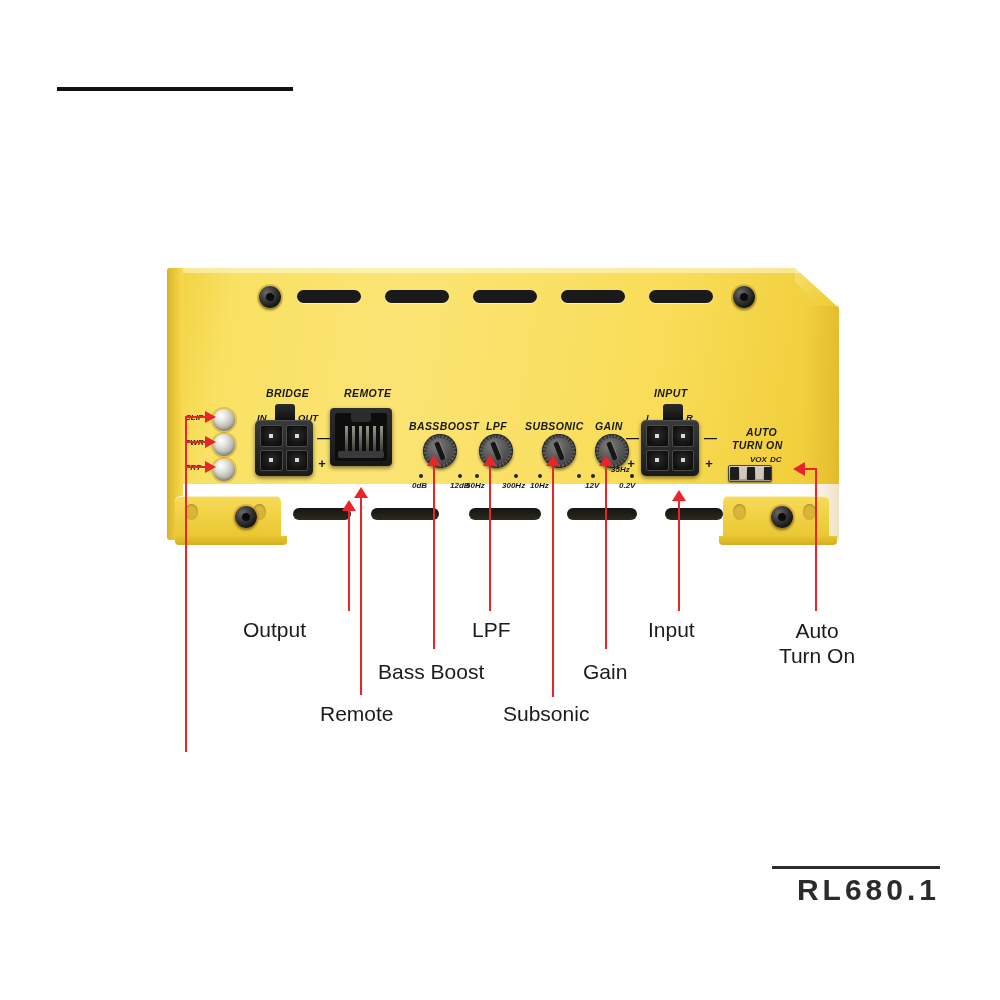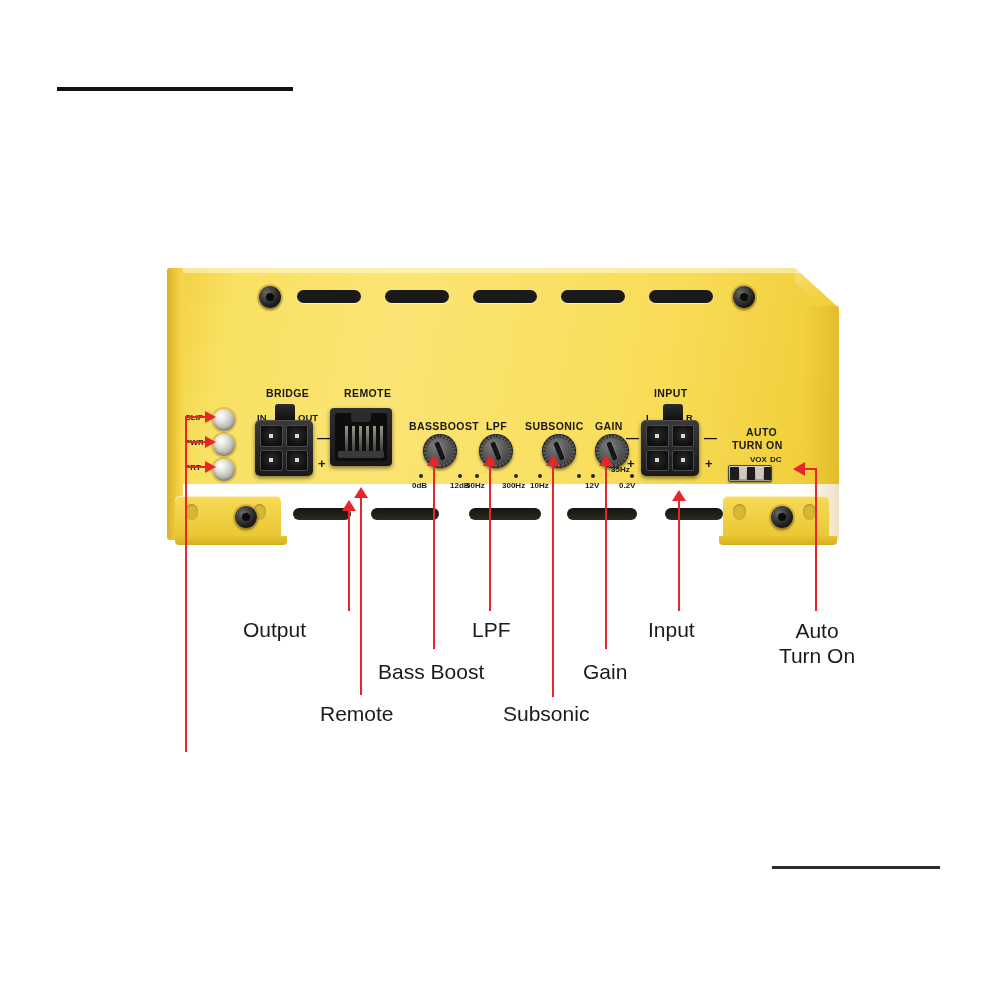--- a/index.html
+++ b/index.html
@@ -18,21 +18,21 @@
     letter-spacing: -0.3px;
   }
   .title-rule {
     position: absolute; left: 57px; top: 87px;
     width: 236px; height: 4px; background: #111;
   }
 
   
   .amp {
     position: absolute; left: 167px; top: 268px;
-    width: 672px; height: 216px;
+    width: 672px; height: 216px; font-style: italic;
   }
   .amp-face {
     position: absolute; inset: 0;
     background: linear-gradient(100deg,#f2cf3c 0%,#f9e163 10%,#fbe474 34%,#f9dd58 72%,#efcb34 100%);
     clip-path: polygon(0 0, 628px 0, 672px 40px, 672px 272px, 0 272px);
     border-radius: 3px 0 0 3px;
   }
   .amp-left-edge {
     position: absolute; left: 0; top: 0; width: 16px; height: 272px;
     background: linear-gradient(90deg,#d9b22b 0%,#efc93a 55%,#f7da53 100%);
@@ -427,15 +427,16 @@
   <div class="arrow-left" style="left:793px; top:462px;"></div>
   <div class="hline" style="left:805px; top:468px; width:12px;"></div>
   <div class="vline" style="left:815px; top:468px; height:143px;"></div>
   <div class="callout callout-2" style="left:772px; top:618px; width:90px;">
     <div>Auto</div>
     <div>Turn On</div>
   </div>
 
   <div class="brand">
     <div class="brand-rule"></div>
+    <div class="brand-model">RL680.1</div>
   </div>
 
 </div>
 
 </body></html>

